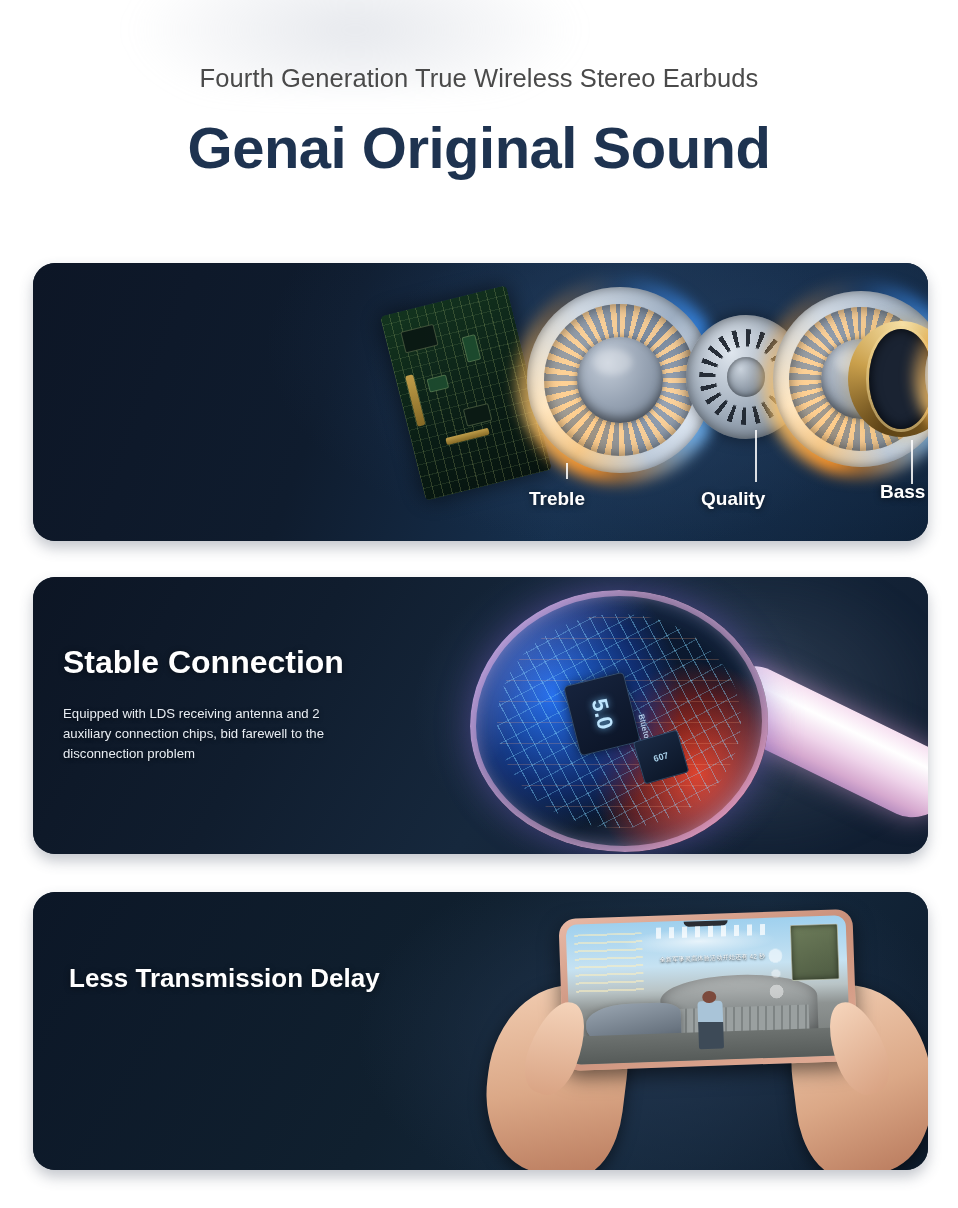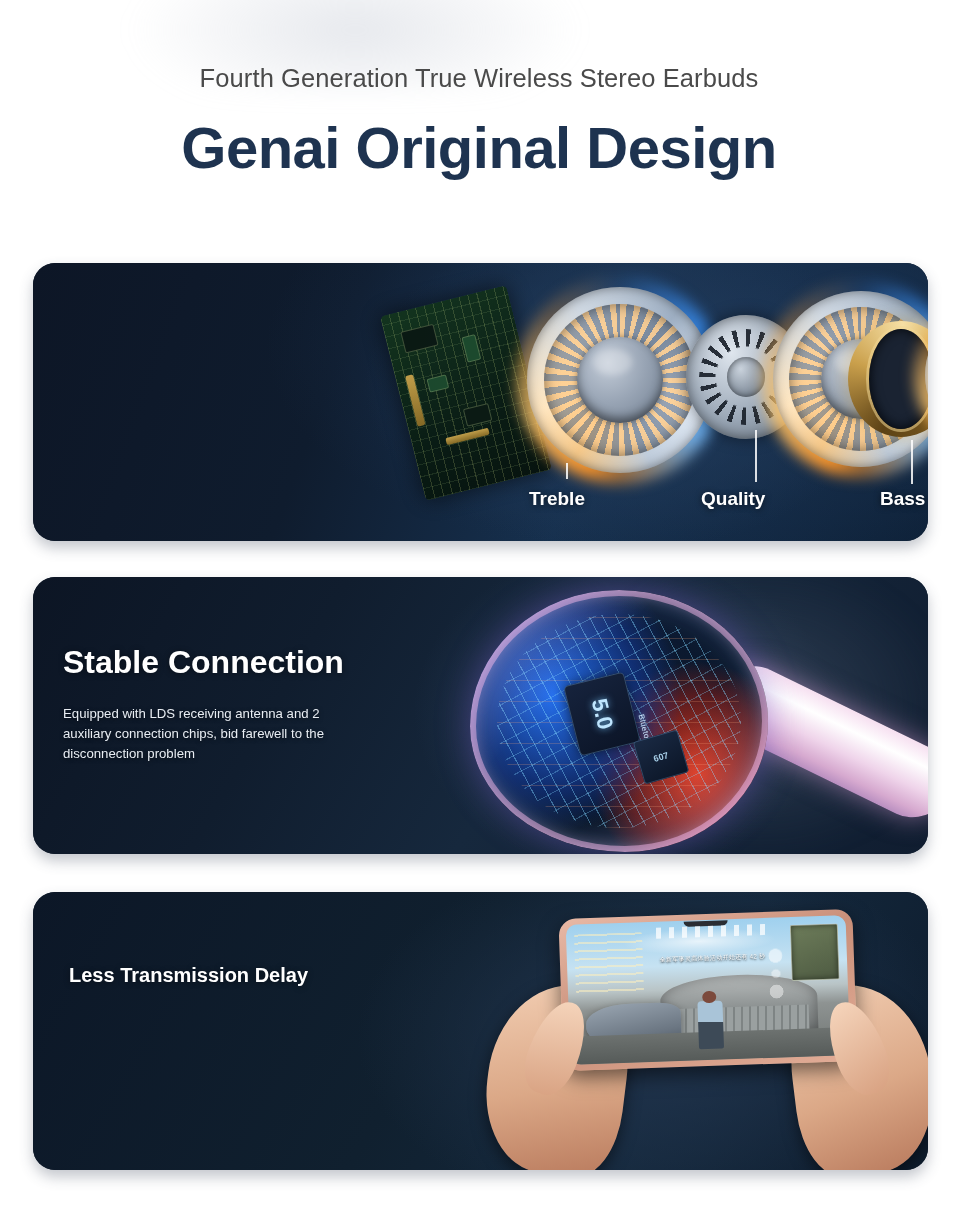--- a/index.html
+++ b/index.html
@@ -226,21 +226,21 @@
     filter:blur(10px);
   }
 
   
   .c3-bg{
     background:
       radial-gradient(ellipse 420px 260px at 70% 52%, #21344d 0%, rgba(14,25,40,0) 72%),
       linear-gradient(120deg,#0c1727 0%,#10202f 45%,#14283c 70%,#0d1b2c 100%);
   }
   .c3-txt{ left:36px; top:72px; width:420px; }
-  .c3-head{ font-size:20px; }
+  .c3-head{ font-size:26px; }
   .c3-body{ margin-top:45px; }
 
   .phone{
     position:absolute; left:528px; top:22px; width:294px; height:152px;
     transform:rotate(-2deg);
     border-radius:17px; padding:6px 7px;
     background:linear-gradient(160deg,#e8b9a6,#c98f79 45%,#e2ad97);
     box-shadow:0 7px 20px rgba(0,0,0,.55);
   }
   .screen{
@@ -308,21 +308,21 @@
 </style>
 </head>
 <body>
 
 <div class="page">
 
   <div class="top-smudge"></div>
 
   <div class="header">
     <div class="subtitle">Fourth Generation True Wireless Stereo Earbuds</div>
-    <div class="maintitle">Genai Original Design</div>
+    <div class="maintitle">Genai Original Sound</div>
   </div>
 
   <div class="card card-1">
     <div class="card-bg c1-bg">
 
       <div class="pcb">
         <div class="chip" style="left:16px;top:20px;width:34px;height:22px;"></div>
         <div class="chip gold" style="left:10px;top:64px;width:8px;height:52px;"></div>
         <div class="chip pad" style="left:30px;top:72px;width:20px;height:14px;"></div>
         <div class="chip" style="left:58px;top:110px;width:26px;height:18px;"></div>
@@ -356,21 +356,21 @@
         <div class="rim"></div>
 
       </div>
 
       <div class="leader" style="left:533px; top:200px; height:16px;"></div>
       <div class="leader" style="left:722px; top:167px; height:52px;"></div>
       <div class="leader" style="left:878px; top:177px; height:44px;"></div>
 
       <div class="lbl" style="left:496px; top:225px;">Treble</div>
       <div class="lbl" style="left:668px; top:225px;">Quality</div>
-      <div class="lbl" style="left:847px; top:225px;">Bass</div>
+      <div class="lbl" style="left:847px; top:218px;">Bass</div>
     </div>
 
   </div>
 
   <div class="card card-2">
     <div class="card-bg c2-bg">
 
       <div class="case-blur"></div>
 
       <div class="stem"></div>

